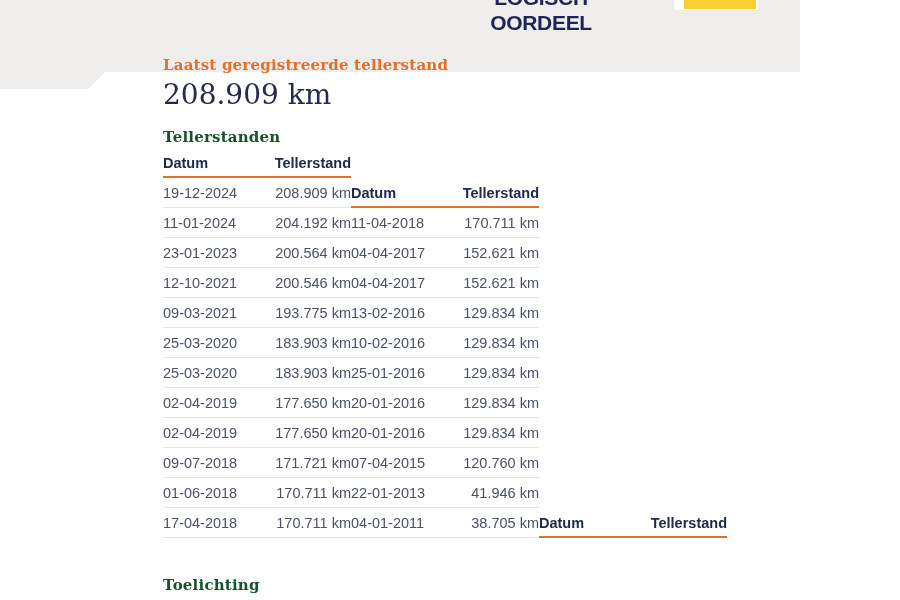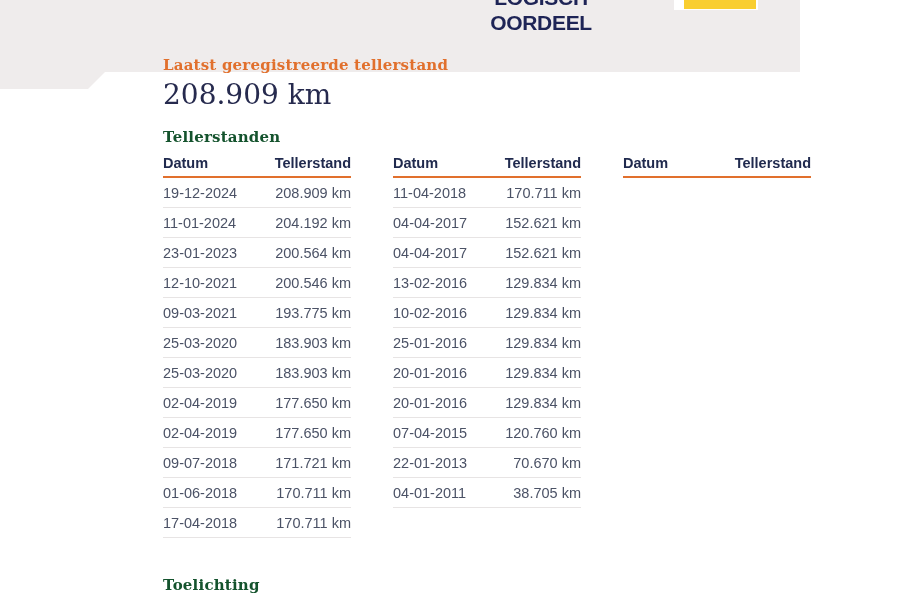--- a/index.html
+++ b/index.html
@@ -46,21 +46,21 @@
     position: absolute; left: 10px; top: 0;
     width: 72px; height: 9px; background: #f9ce30;
   }
   
   .content { position: absolute; left: 163px; top: 128px; width: 660px; }
   .section-title {
     font-family: "DejaVu Serif", serif;
     font-weight: bold; font-size: 15px;
     color: #14532d; letter-spacing: 0.2px;
   }
-  .tables { display: flex; gap: 42px; margin-top: 9px; }
+  .tables { display: flex; margin-top: 9px; align-items: flex-end; }
   .tscol { width: 188px; }
   .thead {
     display: flex; justify-content: space-between;
     font-weight: bold; font-size: 14.5px; color: #202a4e;
     padding-bottom: 5px;
     border-bottom: 2px solid #e1702d;
   }
   .trow {
     display: flex; justify-content: space-between; align-items: center;
     height: 30px;
@@ -190,21 +190,21 @@
         <div class="trow">
           <span>20-01-2016</span>
           <span>129.834 km</span>
         </div>
         <div class="trow">
           <span>07-04-2015</span>
           <span>120.760 km</span>
         </div>
         <div class="trow">
           <span>22-01-2013</span>
-          <span>70.670 km</span>
+          <span>41.946 km</span>
         </div>
         <div class="trow">
           <span>04-01-2011</span>
           <span>38.705 km</span>
         </div>
       </div>
     <div class="tscol">
       <div class="thead">
         <span>Datum</span>
         <span>Tellerstand</span>

